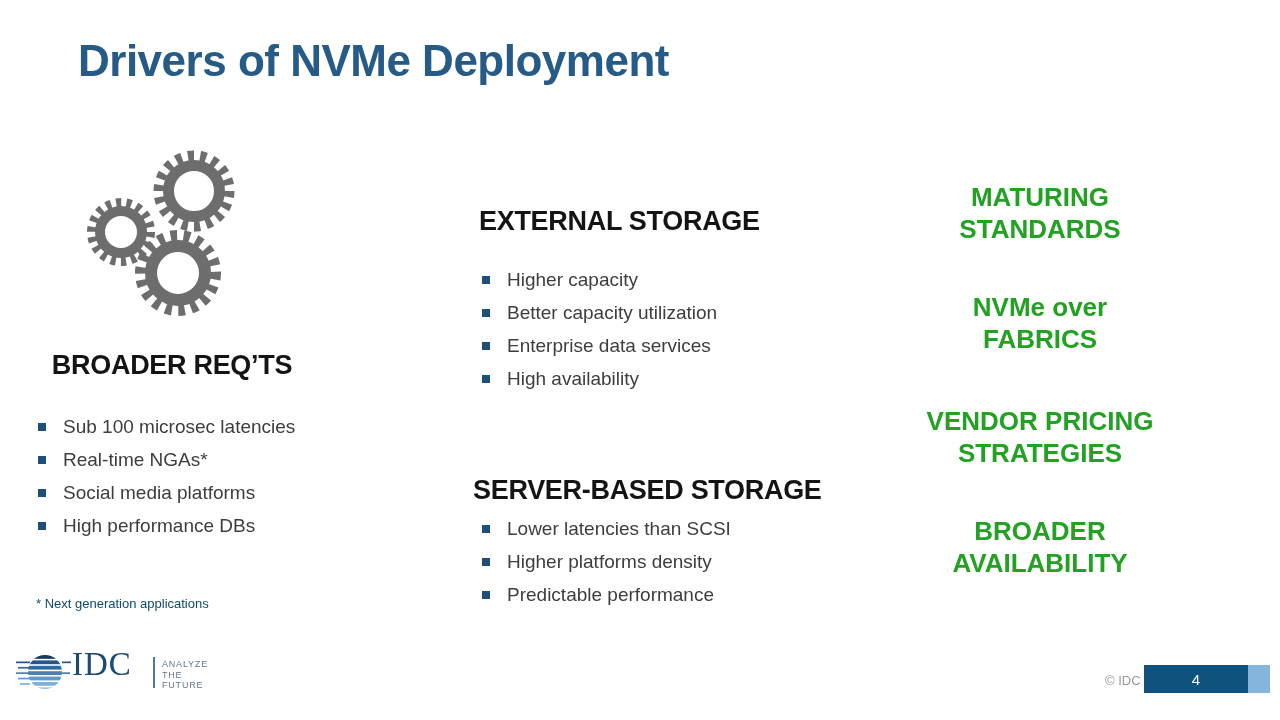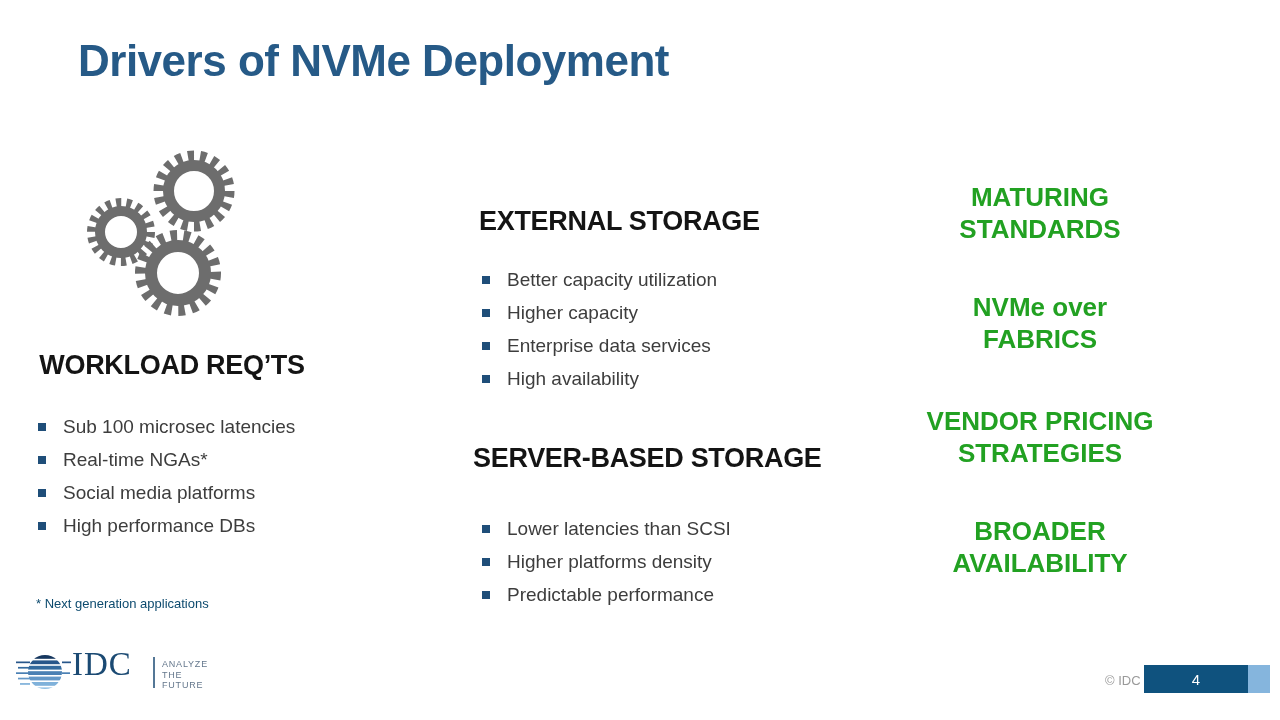--- a/index.html
+++ b/index.html
@@ -93,21 +93,21 @@
     <circle cx="114" cy="43" r="35" stroke-width="11" stroke-dasharray="6.1 6.1"></circle>
     <circle cx="114" cy="43" r="25.5" stroke-width="11"></circle>
   </g>
 
   <g stroke="#6d6d6d" fill="none">
     <circle cx="98" cy="125" r="37.5" stroke-width="11" stroke-dasharray="6.5 6.5"></circle>
     <circle cx="98" cy="125" r="27" stroke-width="12"></circle>
   </g>
 </svg>
 
-<div class="abs sec-head centered" style="left:22px;top:350px;width:300px">WORKLOAD REQ’TS</div>
+<div class="abs sec-head centered" style="left:22px;top:350px;width:300px">BROADER REQ’TS</div>
 
 <ul class="abs blist" style="left:38px;top:417px">
   <li>
     <span class="sq"></span>
     <span class="bt">Sub 100 microsec latencies</span>
   </li>
   <li>
     <span class="sq"></span>
     <span class="bt">Real-time NGAs*</span>
   </li>
@@ -121,37 +121,37 @@
   </li>
 </ul>
 
 <div class="abs footnote">* Next generation applications</div>
 
 <div class="abs sec-head" style="left:479px;top:206px">EXTERNAL STORAGE</div>
 
 <ul class="abs blist" style="left:482px;top:270px">
   <li>
     <span class="sq"></span>
+    <span class="bt">Higher capacity</span>
+  </li>
+  <li>
+    <span class="sq"></span>
     <span class="bt">Better capacity utilization</span>
   </li>
   <li>
     <span class="sq"></span>
-    <span class="bt">Higher capacity</span>
-  </li>
-  <li>
-    <span class="sq"></span>
     <span class="bt">Enterprise data services</span>
   </li>
   <li>
     <span class="sq"></span>
     <span class="bt">High availability</span>
   </li>
 </ul>
 
-<div class="abs sec-head" style="left:473px;top:443px">SERVER-BASED STORAGE</div>
+<div class="abs sec-head" style="left:473px;top:475px">SERVER-BASED STORAGE</div>
 
 <ul class="abs blist" style="left:482px;top:519px">
   <li>
     <span class="sq"></span>
     <span class="bt">Lower latencies than SCSI</span>
   </li>
   <li>
     <span class="sq"></span>
     <span class="bt">Higher platforms density</span>
   </li>

